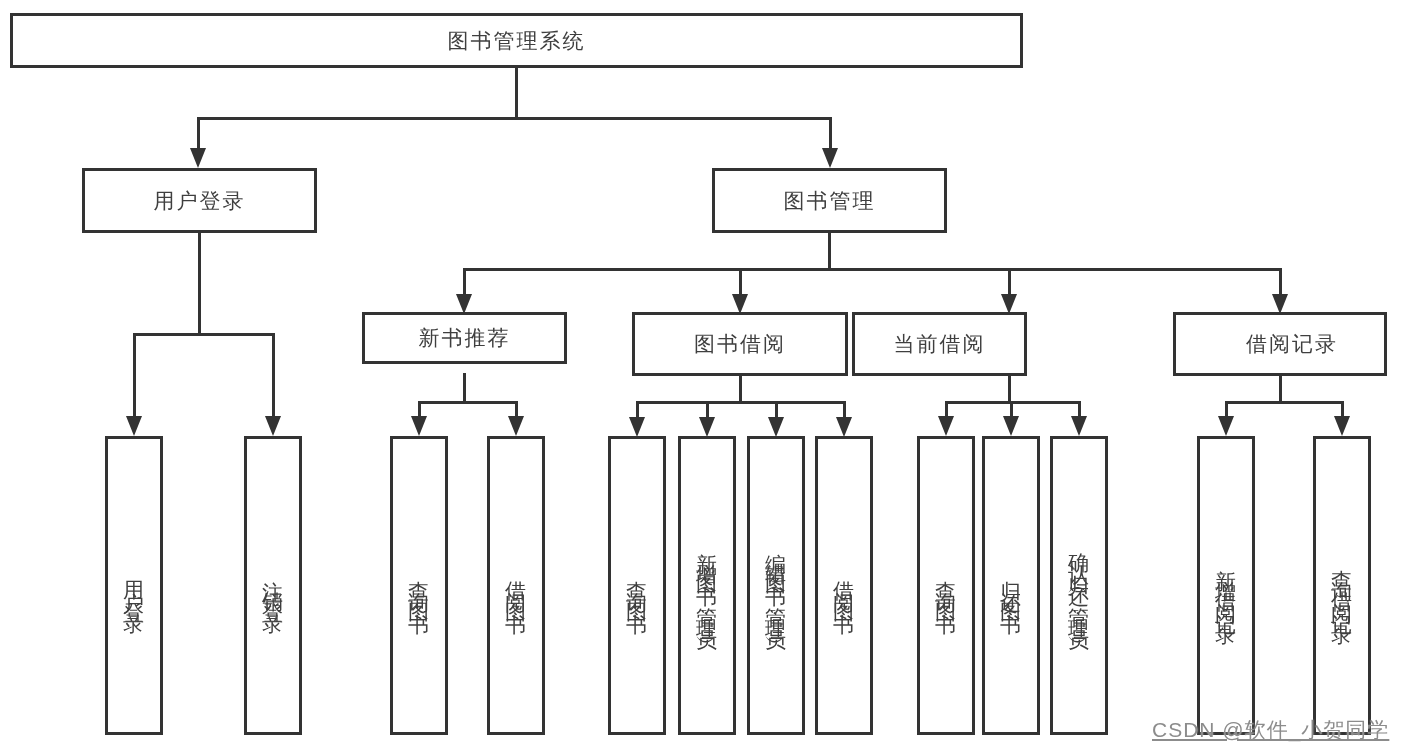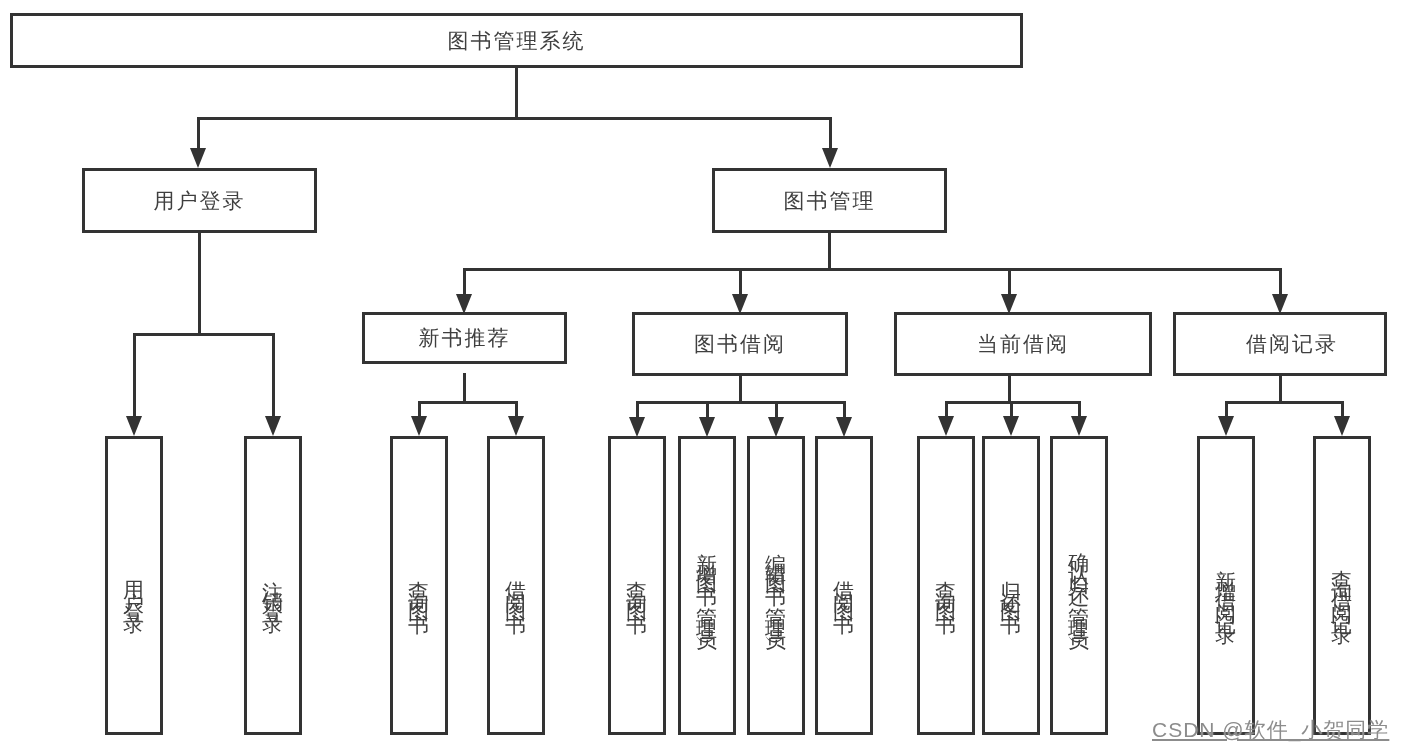--- a/index.html
+++ b/index.html
@@ -93,21 +93,21 @@
     <span class="shaft"></span>
     <span class="head"></span>
   </div>
 
   <div class="node" style="left:362px;top:312px;width:205px;height:52px;">
     <span>新书推荐</span>
   </div>
   <div class="node" style="left:632px;top:312px;width:216px;height:64px;">
     <span>图书借阅</span>
   </div>
-  <div class="node" style="left:894px;top:312px;width:258px;height:64px;">
+  <div class="node" style="left:852px;top:312px;width:175px;height:64px;">
     <span>当前借阅</span>
   </div>
   <div class="node" style="left:1173px;top:312px;width:214px;height:64px;padding-left:24px;">
     <span>借阅记录</span>
   </div>
 
   <div class="vline" style="left:463px;top:373px;height:30px;"></div>
   <div class="hline" style="left:418px;top:401px;width:100px;"></div>
   <div class="arrow" style="left:411px;top:402px;height:34px;">
     <span class="shaft"></span>

